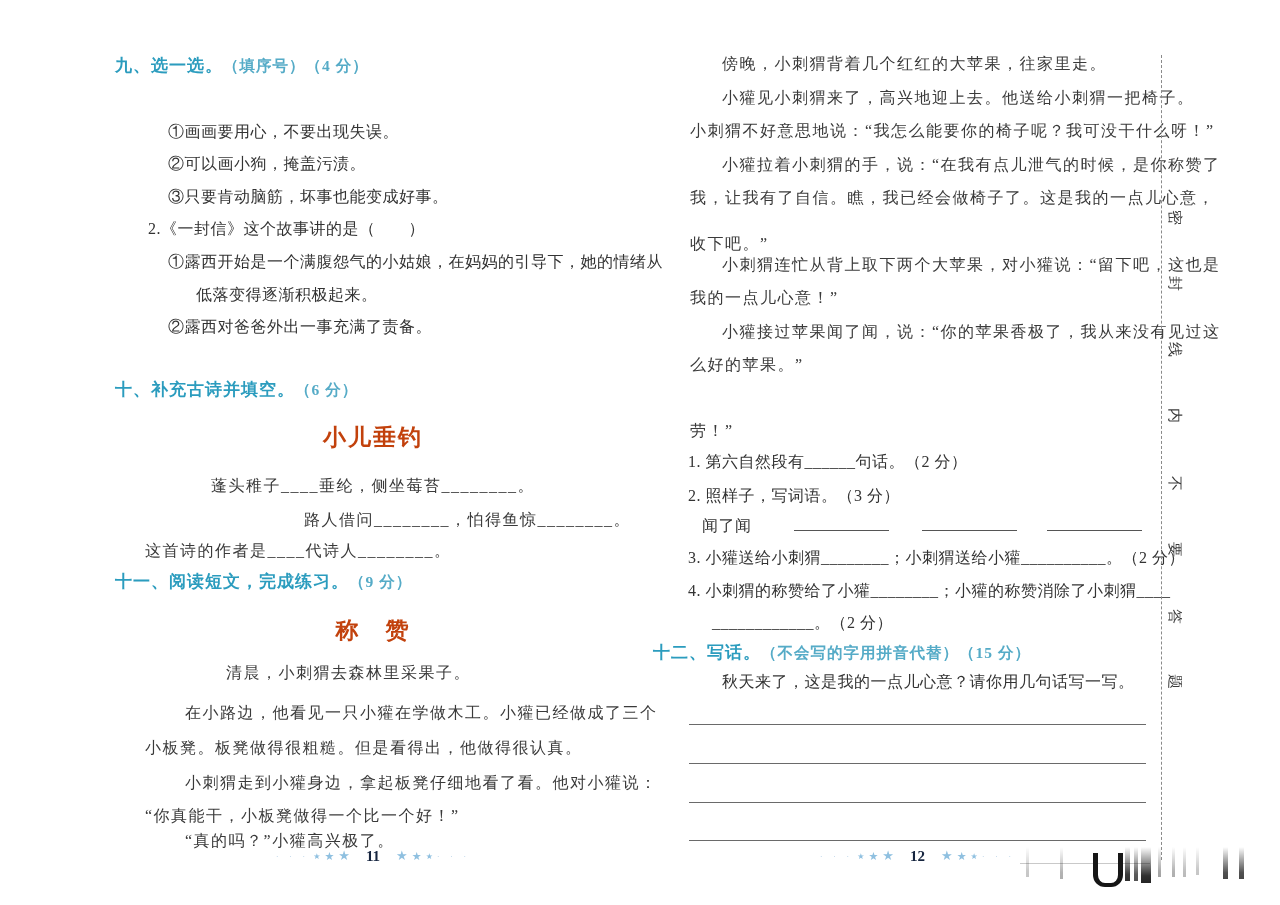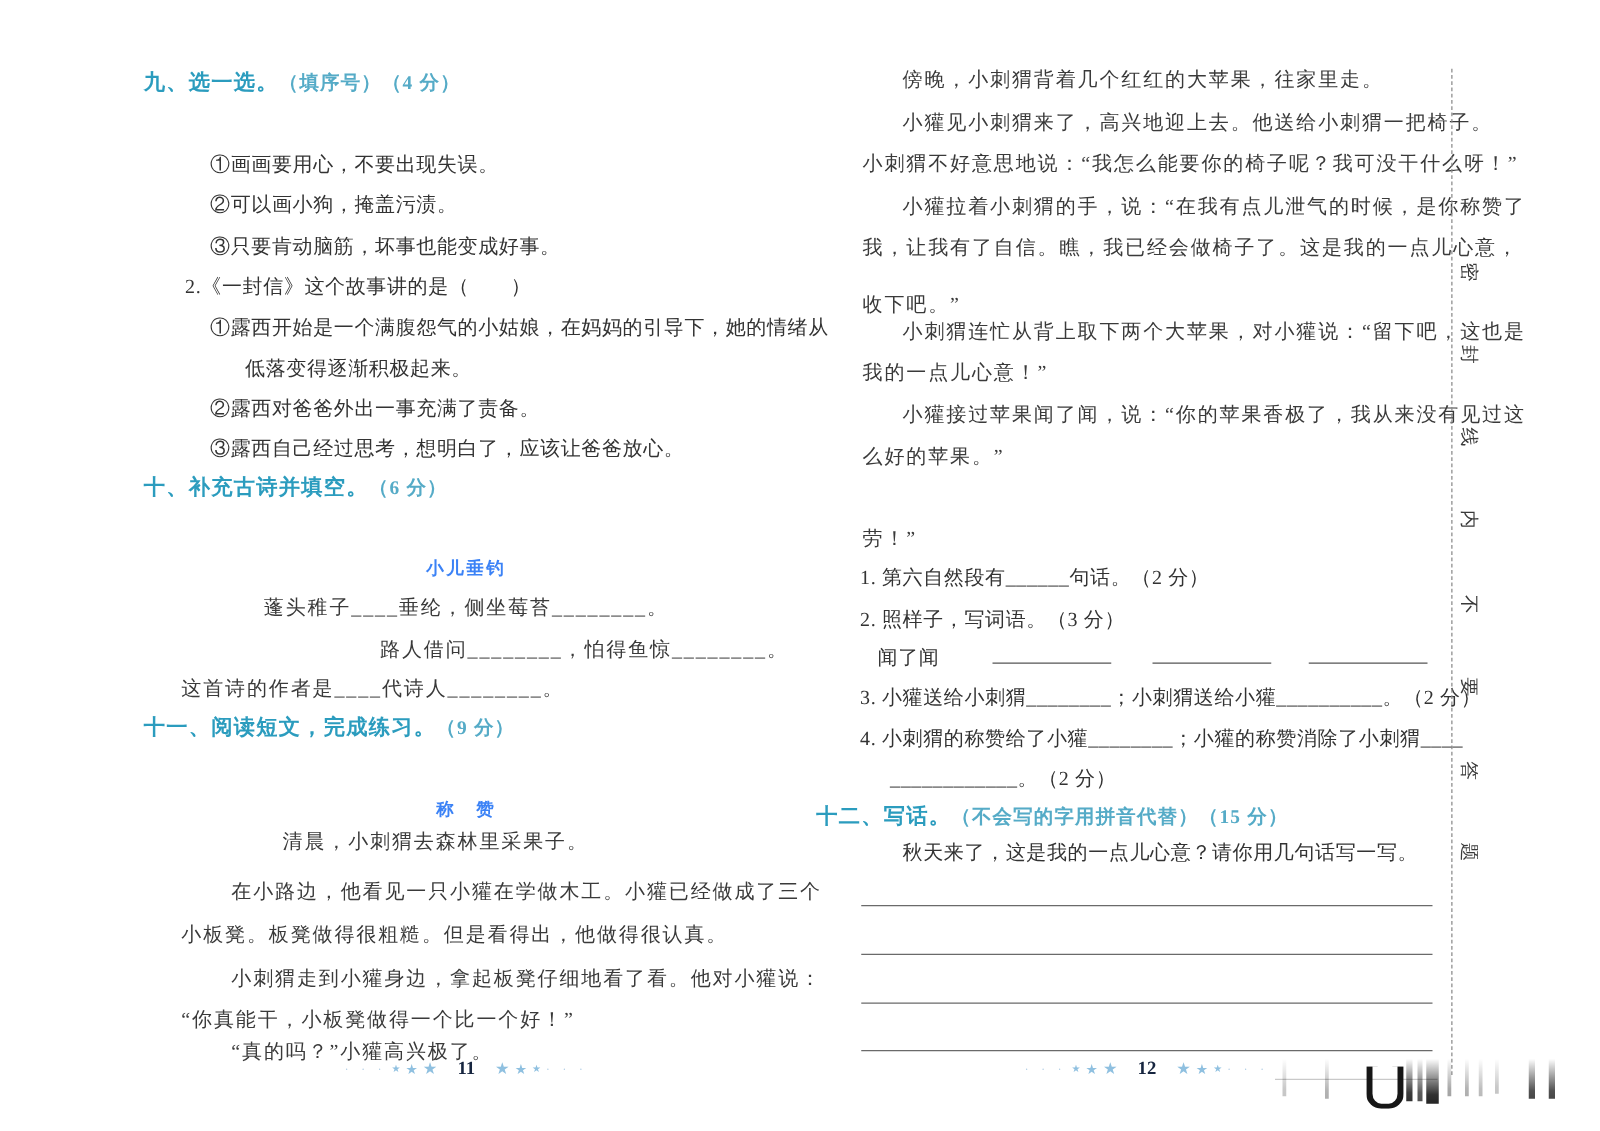--- a/index.html
+++ b/index.html
@@ -6,21 +6,21 @@
   .page {
     position:relative; width:1280px; height:905px; background:#ffffff;
     font-family:"Liberation Serif","DejaVu Serif",serif; color:#333;
     overflow:hidden;
   }
   .abs { position:absolute; white-space:nowrap; }
   .body-text { font-size:16px; letter-spacing:0.5px; }
   .kai { font-size:16px; letter-spacing:1.5px; color:#3a3a3a; }
   .sec-header { font-size:17px; font-weight:bold; color:#2b9cbe; letter-spacing:1px; }
   .sec-header .note { color:#55abc7; font-size:15.5px; font-weight:600; }
-  .passage-title { font-size:14px; font-weight:bold; color:#3b82f6; letter-spacing:2px;margin-top:24px; }
+  .passage-title { font-size:23px; font-weight:bold; color:#c2410c; letter-spacing:2px; }
   .center-left  { left:115px; width:516px; text-align:center; }
   .blank-line { display:inline-block; width:95px; height:15px; border-bottom:1.5px solid #555; }
   .write-line { position:absolute; left:689px; width:457px; height:0; border-bottom:1.5px solid #6a6a6a; }
   .footer { position:absolute; text-align:center; color:#8fc0e0; }
   .footer .num { color:#16253f; font-weight:bold; font-size:15px; margin:0 12px; vertical-align:middle; }
   .footer .s1 { font-size:8px;  vertical-align:middle; }
   .footer .s2 { font-size:11px; vertical-align:middle; }
   .footer .s3 { font-size:13px; vertical-align:middle; }
   .footer .dots { font-size:9px; letter-spacing:4px; color:#b3cfe6; vertical-align:middle; }
   .binding-line { position:absolute; left:1161px; top:55px; height:805px; width:0; border-left:1.5px dashed #8a8a8a; }
@@ -44,21 +44,20 @@
   </div>
 
   <div class="abs body-text" style="left:168px; top:122px;">①画画要用心，不要出现失误。</div>
   <div class="abs body-text" style="left:168px; top:154px;">②可以画小狗，掩盖污渍。</div>
   <div class="abs body-text" style="left:168px; top:187px;">③只要肯动脑筋，坏事也能变成好事。</div>
 
   <div class="abs body-text" style="left:148px; top:219px;">2.《一封信》这个故事讲的是（　　）</div>
   <div class="abs body-text" style="left:168px; top:252px;">①露西开始是一个满腹怨气的小姑娘，在妈妈的引导下，她的情绪从</div>
   <div class="abs body-text" style="left:196px; top:285px;">低落变得逐渐积极起来。</div>
   <div class="abs body-text" style="left:168px; top:317px;">②露西对爸爸外出一事充满了责备。</div>
-  <div class="abs body-text" style="left:168px; top:349px;">③露西自己经过思考，想明白了，应该让爸爸放心。</div>
 
   <div class="abs sec-header" style="left:115px; top:378px;">
     <span>十、补充古诗并填空。</span><span class="note">（6 分）</span>
   </div>
 
   <div class="abs passage-title center-left" style="top:422px;">小儿垂钓</div>
   <div class="abs kai center-left" style="top:476px;">蓬头稚子____垂纶，侧坐莓苔________。</div>
   <div class="abs kai center-left" style="top:510px;text-align:right;">路人借问________，怕得鱼惊________。</div>
   <div class="abs kai" style="left:145px; top:541px;">这首诗的作者是____代诗人________。</div>
 

